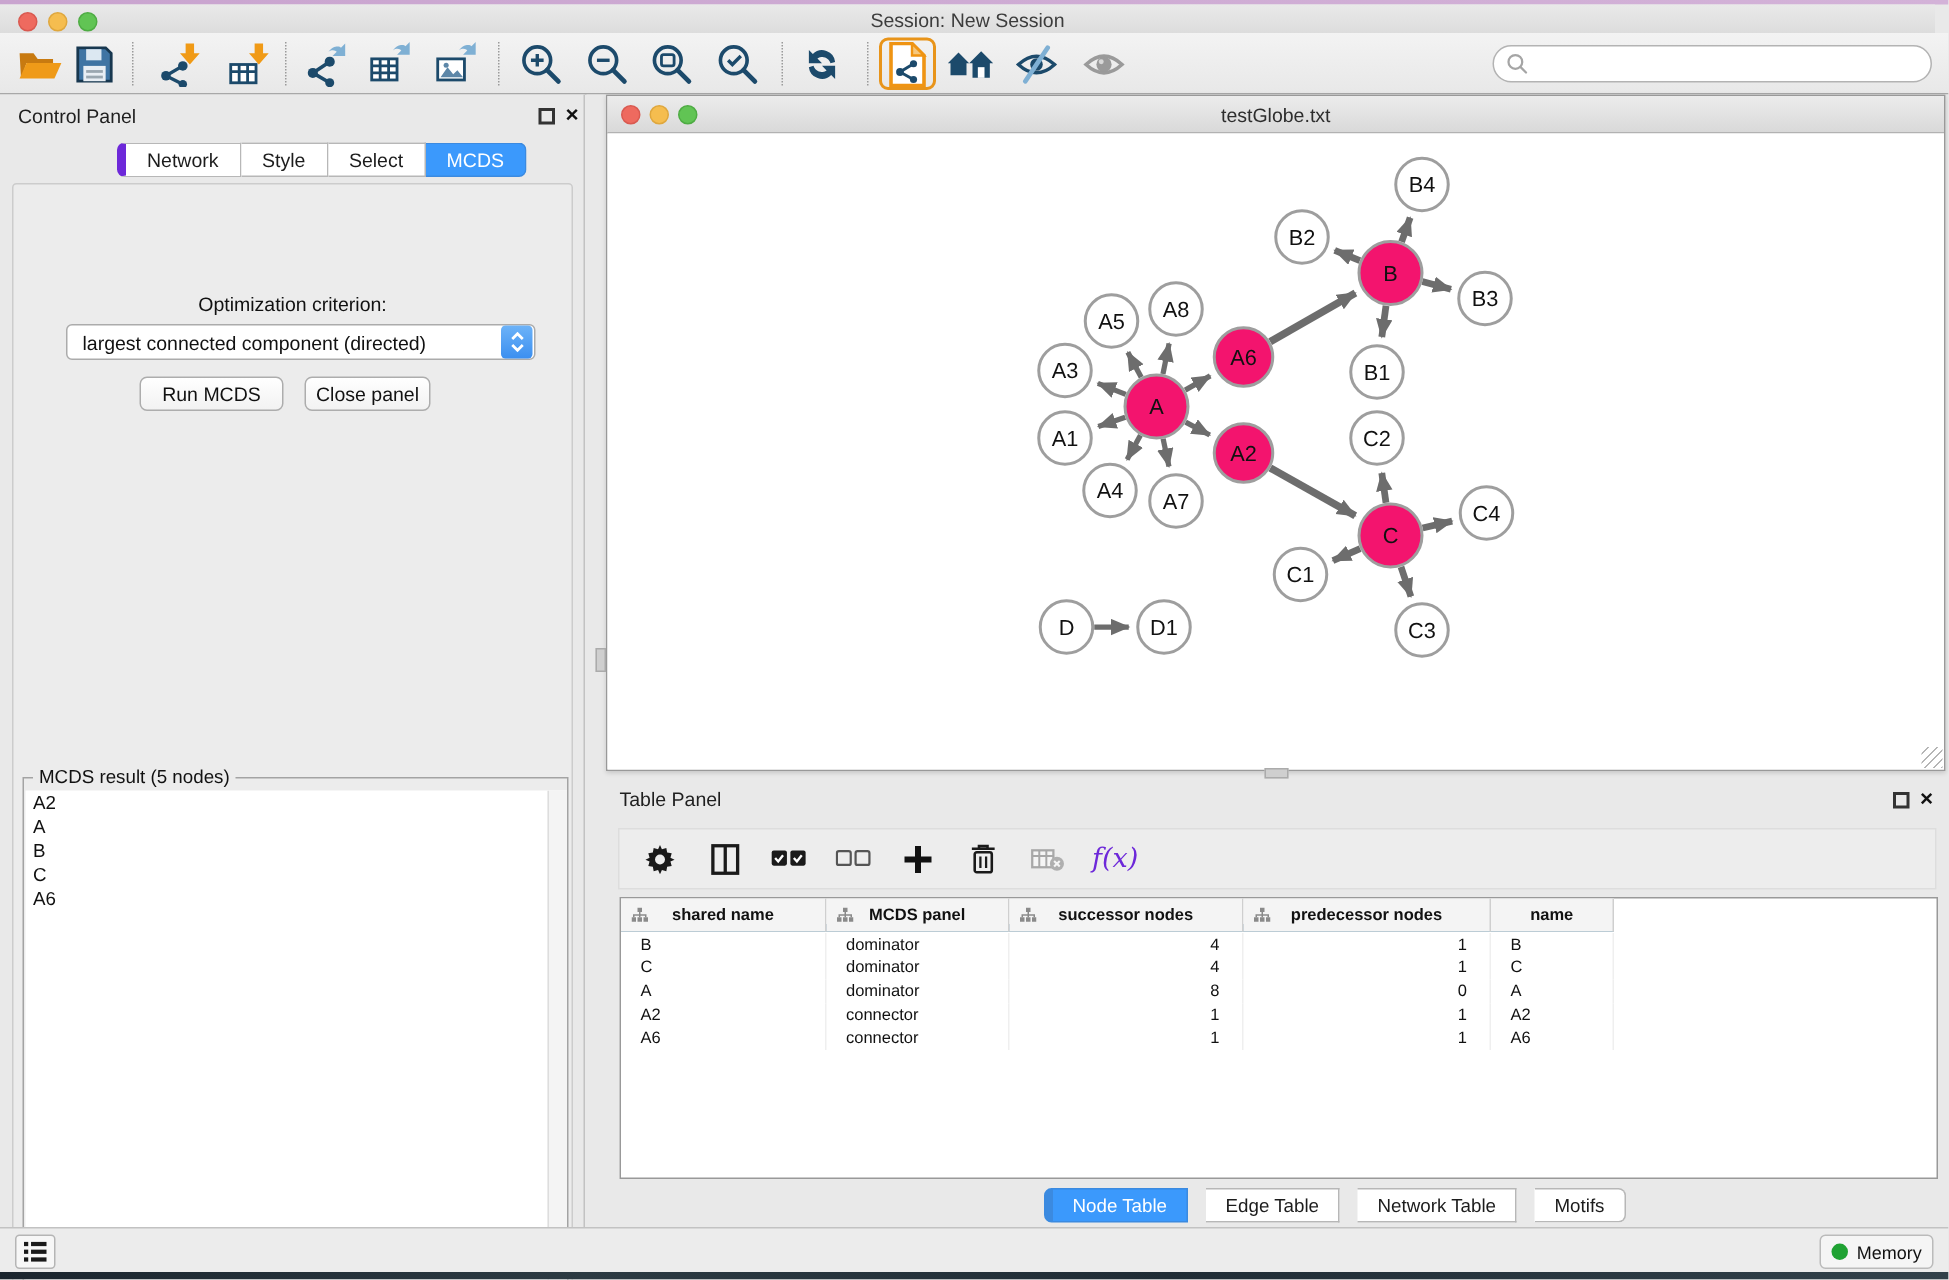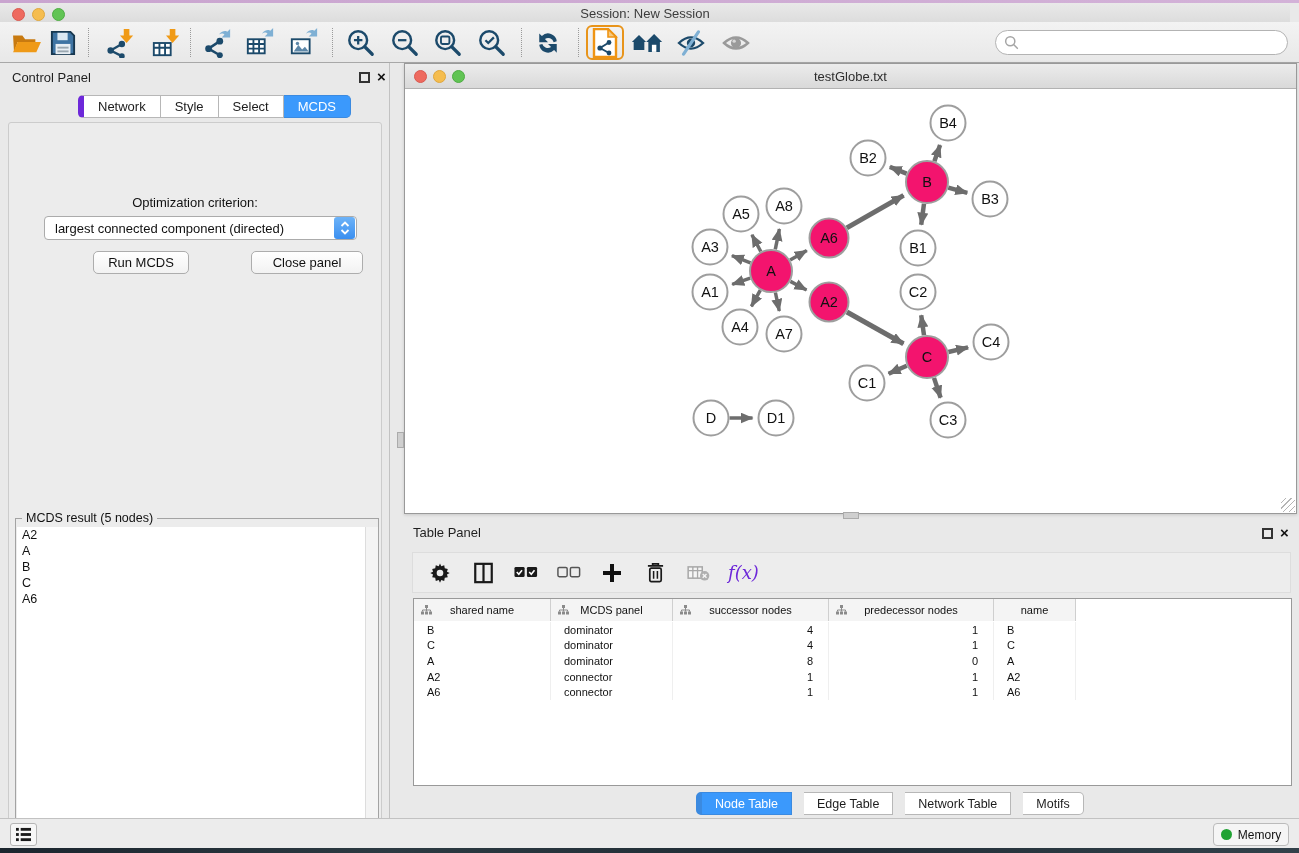--- a/index.html
+++ b/index.html
@@ -39,21 +39,21 @@
   .seg-tab:last-child { border-radius:0 5px 5px 0;text-align:center; }
   .seg-tab.active { background:#3b99fc; border-color:#3b8ae0; color:#fff; }
 
   .cp-body { position:absolute; left:8px; top:59px; width:374px; height:743px; background:#ececec; border:1px solid #cccccc; border-radius:3px; }
   .opt-label { position:absolute; left:0; width:100%; top:72px; text-align:center; font-size:13px; color:#111; }
   .combo { position:absolute; left:35px; top:93px; width:313px; height:24px; background:#fff; border:1px solid #ababab; border-radius:4px; display:flex; align-items:center; }
   .combo .combo-text { flex:1; font-size:13px; color:#111; padding-left:10px; white-space:nowrap; overflow:hidden; }
   .combo .combo-arrows { width:21px; height:22px; margin-right:1px; background:linear-gradient(#6db3f8,#3b8ff0); border-radius:3px; display:flex; align-items:center; justify-content:center; }
   .btn { position:absolute; height:23px; background:linear-gradient(#ffffff,#f2f2f2); border:1px solid #adadad; border-radius:5px; font-size:13px; color:#111; display:flex; align-items:center; justify-content:center; font-family:"Liberation Sans",sans-serif; }
   .btn-run { left:84px; top:128px; width:96px; }
-  .btn-closepanel { left:194px; top:128px; width:112px;margin-left:48px; }
+  .btn-closepanel { left:194px; top:128px; width:84px; }
 
   .result-box { position:absolute; left:6px; top:395px; width:364px; height:337px; border:1px solid #a3a3a3; }
   .result-legend { position:absolute; left:6px; top:-8px; background:#ececec; padding:0 4px; font-size:12.5px; color:#111; }
   .result-list { position:absolute; left:1px; top:8px; width:361px; height:327px; background:#fff; overflow:hidden; }
   .result-scroll { position:absolute; right:0; top:0; width:13px; height:100%; background:#f4f4f4; border-left:1px solid #dddddd; }
   .result-item { font-size:12.5px; color:#111; line-height:16px; padding-left:5px; }
 
   
   .desktop { position:absolute; left:391px; top:63px; width:908px; height:755px; background:#e9e9e9; }
   .net-window { position:absolute; left:13px; top:0; width:893px; height:451px; background:#fff; border:1px solid #999; box-shadow:0 1px 3px rgba(0,0,0,.15); }
@@ -69,21 +69,21 @@
   
   .table-panel { position:absolute; left:0px; top:457px; width:908px; height:298px; }
   .tp-title { position:absolute; left:22px; top:5px; font-size:13px; color:#1f1f1f; }
   .tp-float { left:871px; top:8px; } .tp-close { left:889px; top:4px; }
   .tp-toolbar { position:absolute; left:21px; top:32px; width:879px; height:41px; background:#ededed; border:1px solid #dddddd; display:flex; align-items:center; gap:17px; padding-left:14px; }
   .tp-tool { width:26px; display:flex; justify-content:center; align-items:center; background:none; border:none; }
   .fx-label { font-size:18px; font-style:italic; font-family:"DejaVu Serif",serif; color:#6d28d9; }
   .dim { opacity:.45; }
 
   .node-table { position:absolute; left:22px; top:78px; width:879px; height:188px; background:#fff; border:1px solid #999; }
-  .nt-header { position:absolute; left:0; top:0; height:22px; display:flex; border-bottom:5px solid #0c4a6e; }
+  .nt-header { position:absolute; left:0; top:0; height:22px; display:flex; border-bottom:5px solid #0c4a6e;font-weight:bold; }
   .nt-hcell { position:relative; height:22px; background:#f4f4f4; border-right:1px solid #cfcfcf; display:flex; align-items:center; justify-content:center; font-size:11px; color:#111; }
   .nt-hcell .tree-ic { position:absolute; left:7px; top:6px; }
   .nt-hcell.plain { background:#fff; border-right:none; }
   .nt-rows { position:absolute; left:0; top:23px; width:100%; }
   .nt-row { display:flex; height:15.6px; align-items:center; }
   .nt-cell { font-size:11px; color:#111; height:100%; display:flex; align-items:center; border-right:1px solid #efefef; }
   .nt-cell.num { justify-content:flex-end; padding-right:15px; }
   .nt-cell.txt { padding-left:13px; }
 
   .tp-tabs { left:293px; top:272px; height:22px; }

